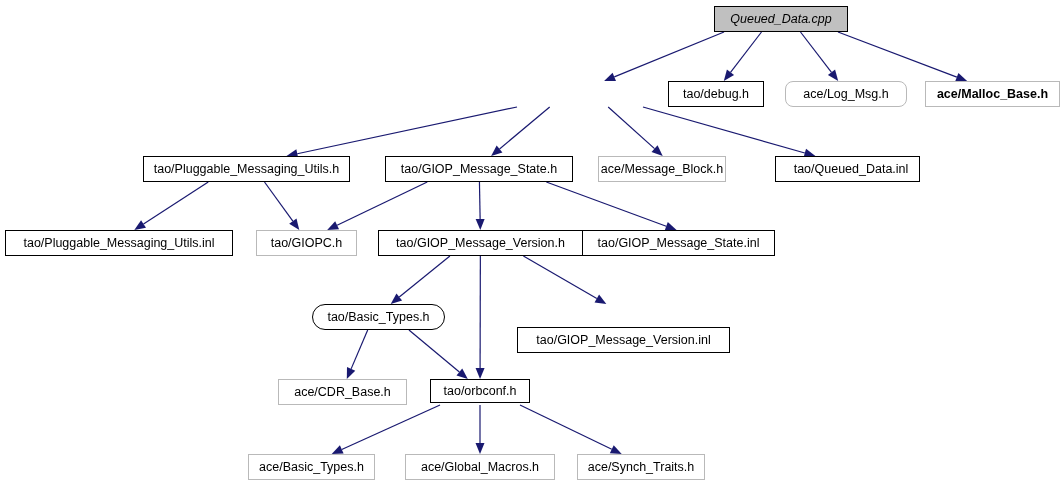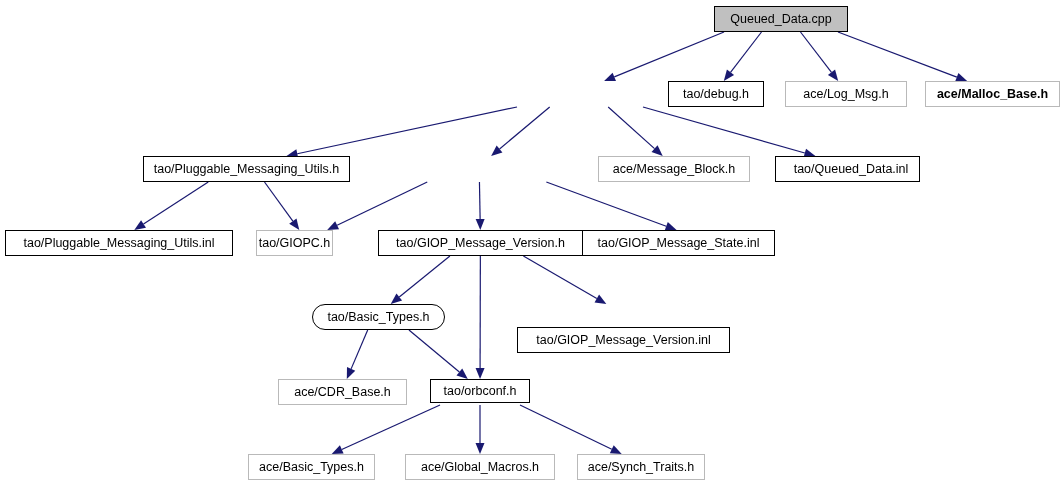--- a/index.html
+++ b/index.html
@@ -129,29 +129,30 @@
       </g>
       <g>
         <line x1="480" y1="405" x2="480" y2="443" stroke="#191970" stroke-width="1.2"></line>
         <polygon points="480,454 475.5,443 484.5,443" fill="#191970"></polygon>
       </g>
       <g>
         <line x1="520" y1="405" x2="611.7706187908511" y2="449.22462943304197" stroke="#191970" stroke-width="1.2"></line>
         <polygon points="621.68,454 609.8170581043684,453.278467200421 613.7241794773339,445.17079166566293" fill="#191970"></polygon>
       </g>
     </svg>
-    <div class="node current" style="left: 714px; top: 6px; width: 134px; height: 26px;">Queued_Data.cpp</div>
+    <div class="node current" style="left: 714px; top: 6px; width: 134px; height: 26px; font-style: italic;">Queued_Data.cpp</div>
     <div class="node documented" style="left: 668px; top: 81px; width: 96px; height: 26px;">tao/debug.h</div>
-    <div class="node external" style="left: 785px; top: 81px; width: 122px; height: 26px;">ace/Log_Msg.h</div>
+    <div class="node external" style="left: 785px; top: 81px; width: 122px; height: 26px; border-radius: 8px;">ace/Log_Msg.h</div>
     <div class="node external" style="left: 925px; top: 81px; width: 135px; height: 26px; font-weight: bold;">ace/Malloc_Base.h</div>
     <div class="node documented" style="left: 143px; top: 156px; width: 207px; height: 26px;">tao/Pluggable_Messaging_Utils.h</div>
-    <div class="node external" style="left: 598px; top: 156px; width: 152px; height: 26px;">ace/Message_Block.h</div>
+    <div class="node documented" style="left: 385px; top: 156px; width: 188px; height: 26px;">tao/GIOP_Message_State.h</div>
+    <div class="node external" style="left: 598px; top: 156px; width: 128px; height: 26px;">ace/Message_Block.h</div>
     <div class="node documented" style="left: 775px; top: 156px; width: 145px; height: 26px; padding-left: 7px;">tao/Queued_Data.inl</div>
     <div class="node documented" style="left: 5px; top: 230px; width: 228px; height: 26px;">tao/Pluggable_Messaging_Utils.inl</div>
-    <div class="node external" style="left: 256px; top: 230px; width: 77px; height: 26px;">tao/GIOPC.h</div>
+    <div class="node external" style="left: 256px; top: 230px; width: 101px; height: 26px;">tao/GIOPC.h</div>
     <div class="node documented" style="left: 378px; top: 230px; width: 205px; height: 26px;">tao/GIOP_Message_Version.h</div>
     <div class="node documented" style="left: 582px; top: 230px; width: 193px; height: 26px;">tao/GIOP_Message_State.inl</div>
     <div class="node documented" style="left: 312px; top: 304px; width: 133px; height: 26px; border-radius: 13px;">tao/Basic_Types.h</div>
     <div class="node documented" style="left: 517px; top: 304px; width: 213px; height: 26px; margin-top: 23px;">tao/GIOP_Message_Version.inl</div>
     <div class="node external" style="left: 278px; top: 379px; width: 129px; height: 26px;">ace/CDR_Base.h</div>
     <div class="node documented" style="left: 430px; top: 379px; width: 100px; height: 24px;">tao/orbconf.h</div>
     <div class="node external" style="left: 248px; top: 454px; width: 127px; height: 26px;">ace/Basic_Types.h</div>
     <div class="node external" style="left: 405px; top: 454px; width: 150px; height: 26px;">ace/Global_Macros.h</div>
     <div class="node external" style="left: 577px; top: 454px; width: 128px; height: 26px;">ace/Synch_Traits.h</div>
   </div>

